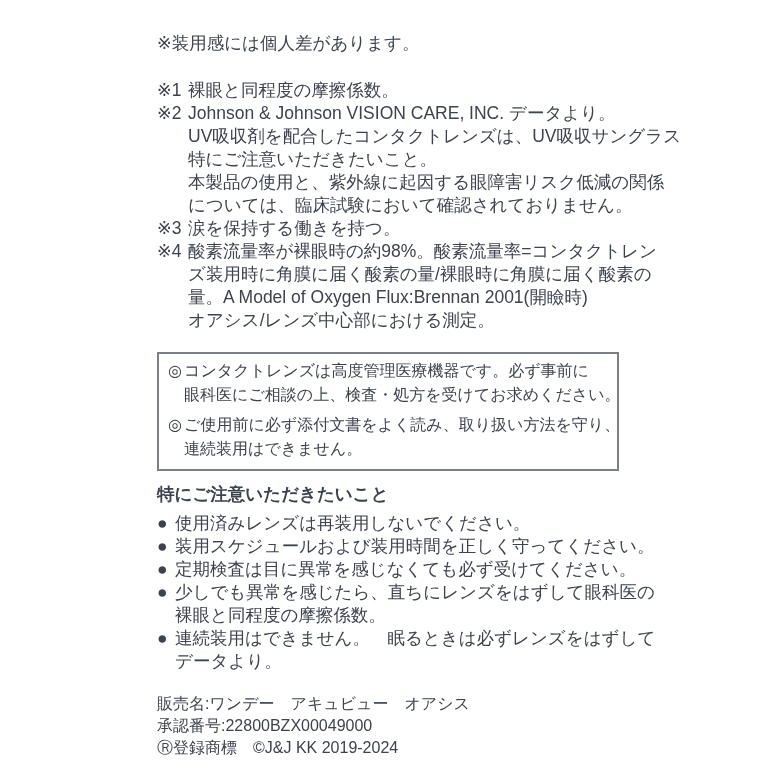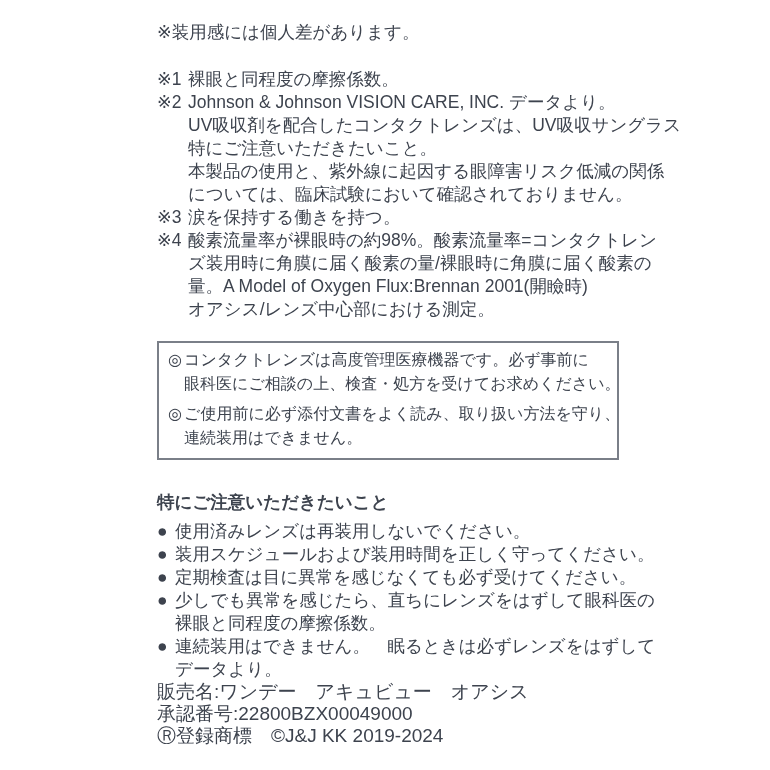--- a/index.html
+++ b/index.html
@@ -12,21 +12,21 @@
     width: 770px;
     height: 770px;
     background: #ffffff;
     overflow: hidden;
     font-family: "Liberation Sans", "DejaVu Sans", sans-serif;
     color: #3d434e;
   }
   .content {
     position: absolute;
     left: 157px;
-    top: 21px;
+    top: 32px;
     width: 478px;
     font-size: 17.5px;
     line-height: 23px;
   }
   .line { white-space: pre; }
   .hang { display: flex; align-items: flex-start; }
   .marker { flex: 0 0 auto; }
   .note-marker { width: 31px; }
   .bullet-marker { width: 18px; }
   .notice-marker { width: 16px; }
@@ -34,27 +34,28 @@
   .notice-box {
     margin-top: 20px;
     margin-right: 16px;
     border: 2px solid #7a7f88;
     padding: 5px 8px 8px 9px;
     font-size: 16px;
     line-height: 24px;
   }
   .notice + .notice { margin-top: 6px; }
   .caution-heading {
-    margin-top: 31px;
+    margin-top: 12px;
     font-weight: bold;
   }
   .bullets { margin-top: 6px; }
   .footer {
+    margin-top: 20px;
     line-height: 22px;
-    font-size: 19px;
+    font-size: 16px;
   }
 </style>
 </head>
 <body>
 
 <div class="page">
   <div class="content">
 
     <div class="line top-note">※装用感には個人差があります。</div>
 

